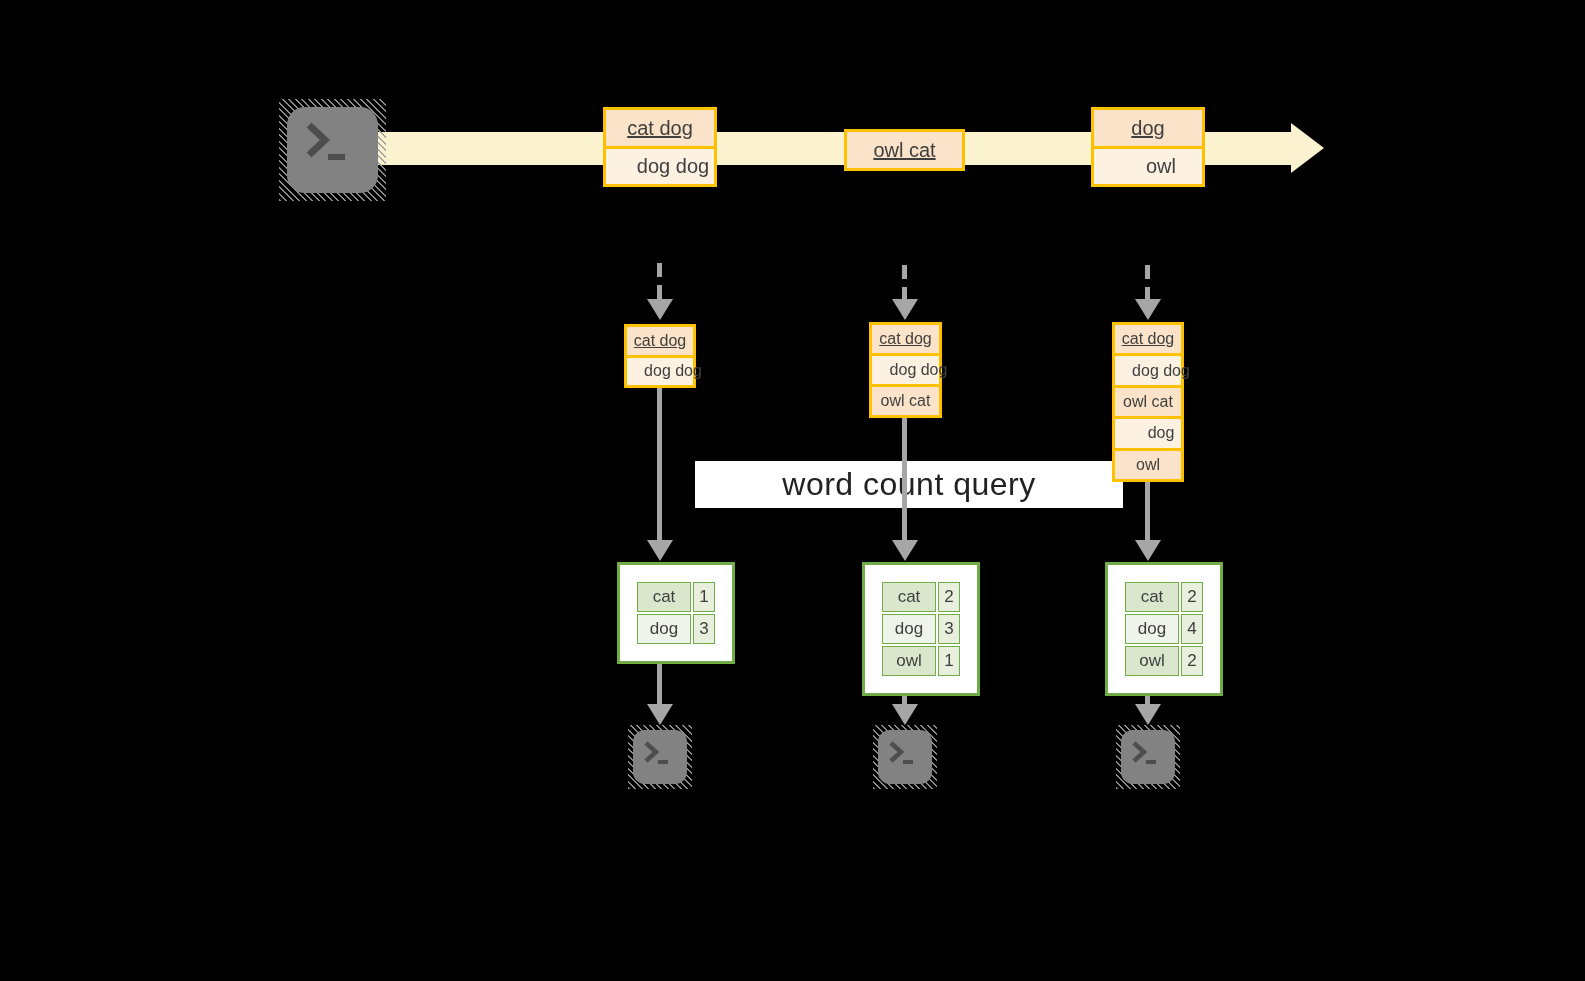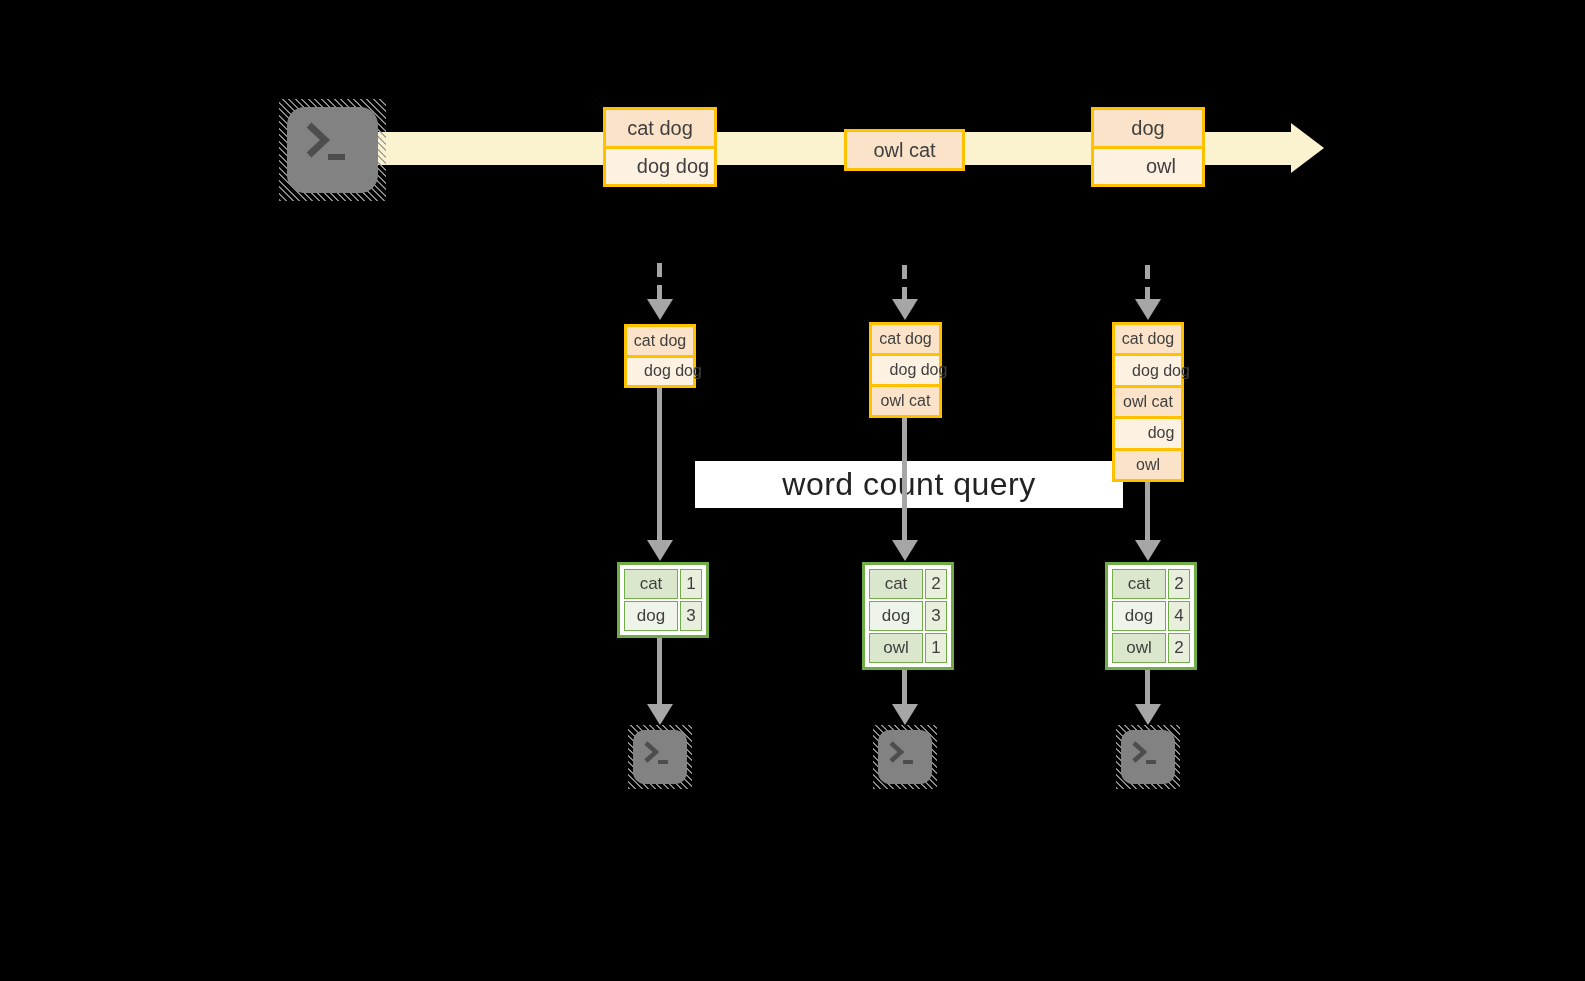--- a/index.html
+++ b/index.html
@@ -22,38 +22,38 @@
   .hatch{background:repeating-linear-gradient(45deg, rgba(155,155,155,.9) 0 1.6px, rgba(0,0,0,0) 1.6px 4.6px);z-index:1;}
   .term-body{position:absolute;background:var(--terminal-gray);}
   .src .term-body{left:8px;top:8px;right:8px;bottom:8px;border-radius:18px;}
   .sink .term-body{left:5px;top:5px;right:5px;bottom:5px;border-radius:12px;}
   .term-glyph{position:absolute;}
 
   
   .obox{border:3px solid var(--gold-border);display:flex;flex-direction:column;z-index:3;}
   .orow{flex:1;display:flex;align-items:center;justify-content:center;border-top:3px solid var(--gold-border);
         white-space:nowrap;line-height:1;}
-  .orow:first-child{border-top:none;}
+  .orow:first-child{border-top:none;text-decoration:underline;}
   .alt0{background:var(--peach-dark);}
   .alt1{background:var(--peach-light);padding-left:26px;}
   .f20{font-size:20px;}
   .f16{font-size:16px;}
 
   
   .shaft{width:5px;background:var(--arrow-gray);z-index:2;}
   .shaft.dashed{background:repeating-linear-gradient(to bottom, var(--arrow-gray) 0 14px, rgba(0,0,0,0) 14px 22px);}
   .ahead{width:0;height:0;border-left:13px solid transparent;border-right:13px solid transparent;
          border-top:21px solid var(--arrow-gray);z-index:2;}
 
   
   .qband{background:var(--query-bg);display:flex;align-items:center;justify-content:center;z-index:1;}
   .qband span{font-size:32px;font-weight:300;color:var(--query-text);letter-spacing:.5px;white-space:nowrap;}
 
   
-  .gtable{display:grid;grid-template-columns:54px 22px;gap:2px;padding:4px;background:#fff;
+  .gtable{display:grid;grid-template-columns:54px 22px;gap:2px;padding:17px;background:#fff;
           border:3px solid var(--green-border);z-index:3;}
   .gcell{height:28px;border:1px solid var(--green-border);display:flex;align-items:center;justify-content:center;
          font-size:17px;color:var(--text-dark);}
   .gw0{background:var(--green-dark);}
   .gw1{background:var(--green-light);}
   .gc{background:var(--green-mid);}
 </style>
 </head>
 <body>
 

